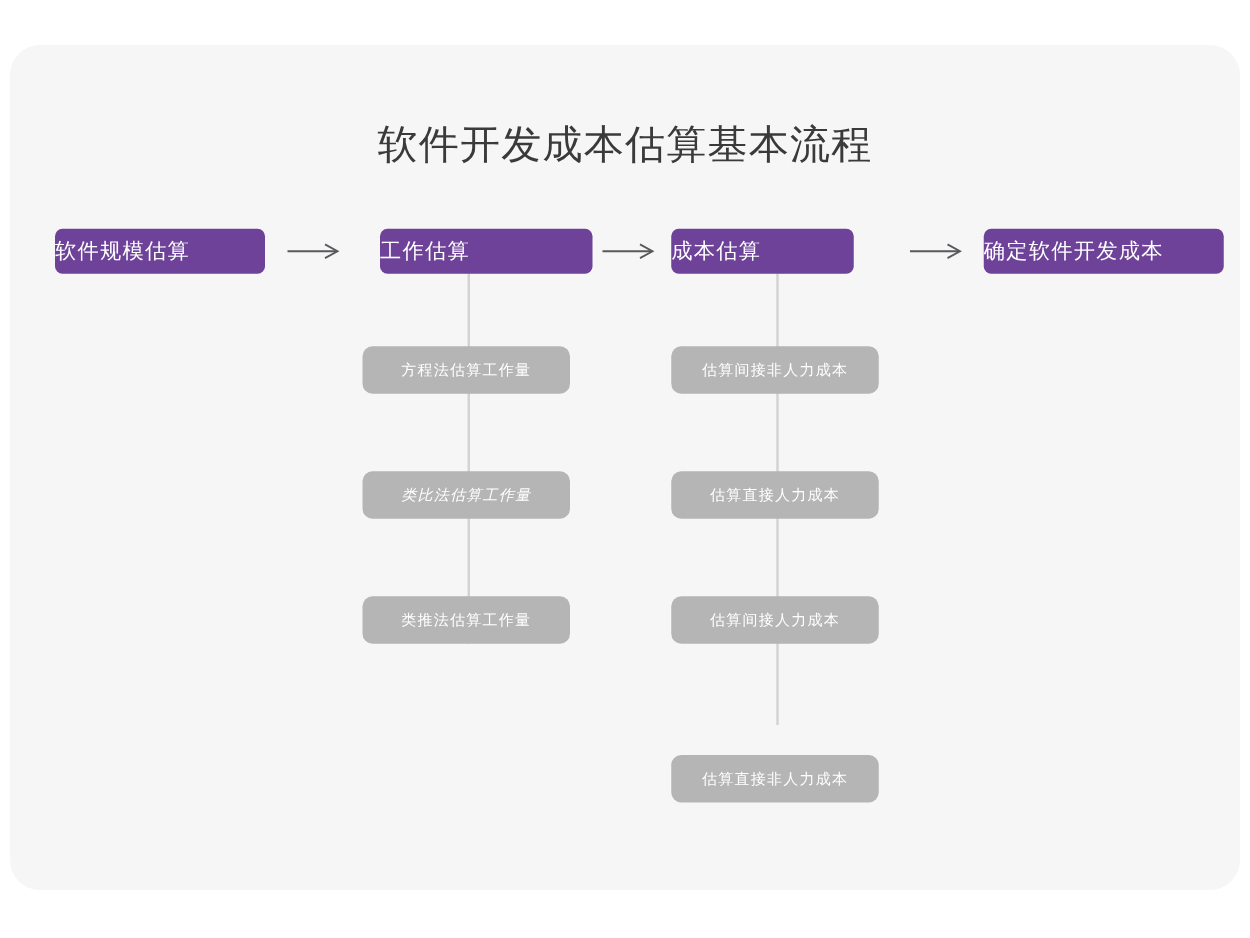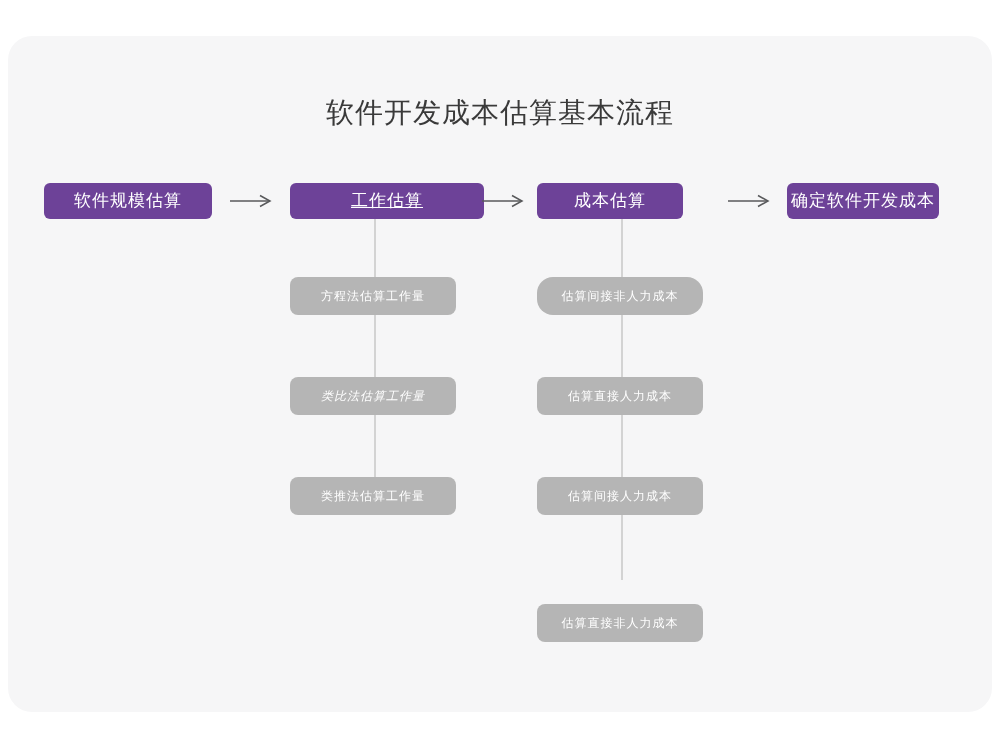--- a/index.html
+++ b/index.html
@@ -24,32 +24,32 @@
     background: var(--card-bg, #f6f6f7);
     border-radius: 24px;
   }
   .title {
     position: absolute;
     top: 94px;
     left: 0;
     width: 1000px;
     margin: 0;
     text-align: center;
-    font-size: 28px;
+    font-size: 32px;
     font-weight: 500;
     letter-spacing: 1px;
     color: var(--title-text, #3a3a3a);
     z-index: 3;
   }
   .pnode {
     position: absolute;
     top: 183px;
     height: 36px;
     line-height: 36px;
-    text-align: center;
+    text-align: left;
     background: var(--primary, #6d4298);
     color: var(--node-text, #ffffff);
     font-size: 17px;
     letter-spacing: 1px;
     border-radius: 6px;
     z-index: 2;
   }
   .gnode {
     position: absolute;
     width: 166px;
@@ -83,40 +83,40 @@
 
   <h1 class="title">软件开发成本估算基本流程</h1>
 
   <div class="pnode" style="left:44px; width:168px;">软件规模估算</div>
 
   <svg class="arrow" style="left:229px;" width="44" height="14" viewBox="0 0 44 14">
     <line x1="1" y1="7" x2="40" y2="7" stroke="#58595b" stroke-width="1.5"></line>
     <polyline points="31,1.5 41,7 31,12.5" fill="none" stroke="#58595b" stroke-width="1.5"></polyline>
   </svg>
 
-  <div class="pnode" style="left:290px; width:194px;text-decoration:underline;">工作估算</div>
+  <div class="pnode" style="left:304px; width:170px;">工作估算</div>
 
   <svg class="arrow" style="left:481px;" width="44" height="14" viewBox="0 0 44 14">
     <line x1="1" y1="7" x2="40" y2="7" stroke="#58595b" stroke-width="1.5"></line>
     <polyline points="31,1.5 41,7 31,12.5" fill="none" stroke="#58595b" stroke-width="1.5"></polyline>
   </svg>
 
   <div class="pnode" style="left:537px; width:146px;">成本估算</div>
 
   <svg class="arrow" style="left:727px;" width="44" height="14" viewBox="0 0 44 14">
     <line x1="1" y1="7" x2="40" y2="7" stroke="#58595b" stroke-width="1.5"></line>
     <polyline points="31,1.5 41,7 31,12.5" fill="none" stroke="#58595b" stroke-width="1.5"></polyline>
   </svg>
 
-  <div class="pnode" style="left:787px; width:152px;">确定软件开发成本</div>
+  <div class="pnode" style="left:787px; width:192px;">确定软件开发成本</div>
 
   <div class="vline" style="left:374px; top:219px; height:296px;"></div>
   <div class="vline" style="left:621px; top:219px; height:361px;"></div>
 
   <div class="gnode" style="left:290px; top:277px;">方程法估算工作量</div>
   <div class="gnode" style="left:290px; top:377px;font-style:italic;">类比法估算工作量</div>
   <div class="gnode" style="left:290px; top:477px;">类推法估算工作量</div>
 
-  <div class="gnode" style="left:537px; top:277px;border-radius:16px;">估算间接非人力成本</div>
+  <div class="gnode" style="left:537px; top:277px;">估算间接非人力成本</div>
   <div class="gnode" style="left:537px; top:477px;">估算间接人力成本</div>
   <div class="gnode" style="left:537px; top:377px;">估算直接人力成本</div>
   <div class="gnode" style="left:537px; top:580px;margin-top:24px;">估算直接非人力成本</div>
 </div>
 
 </body></html>

